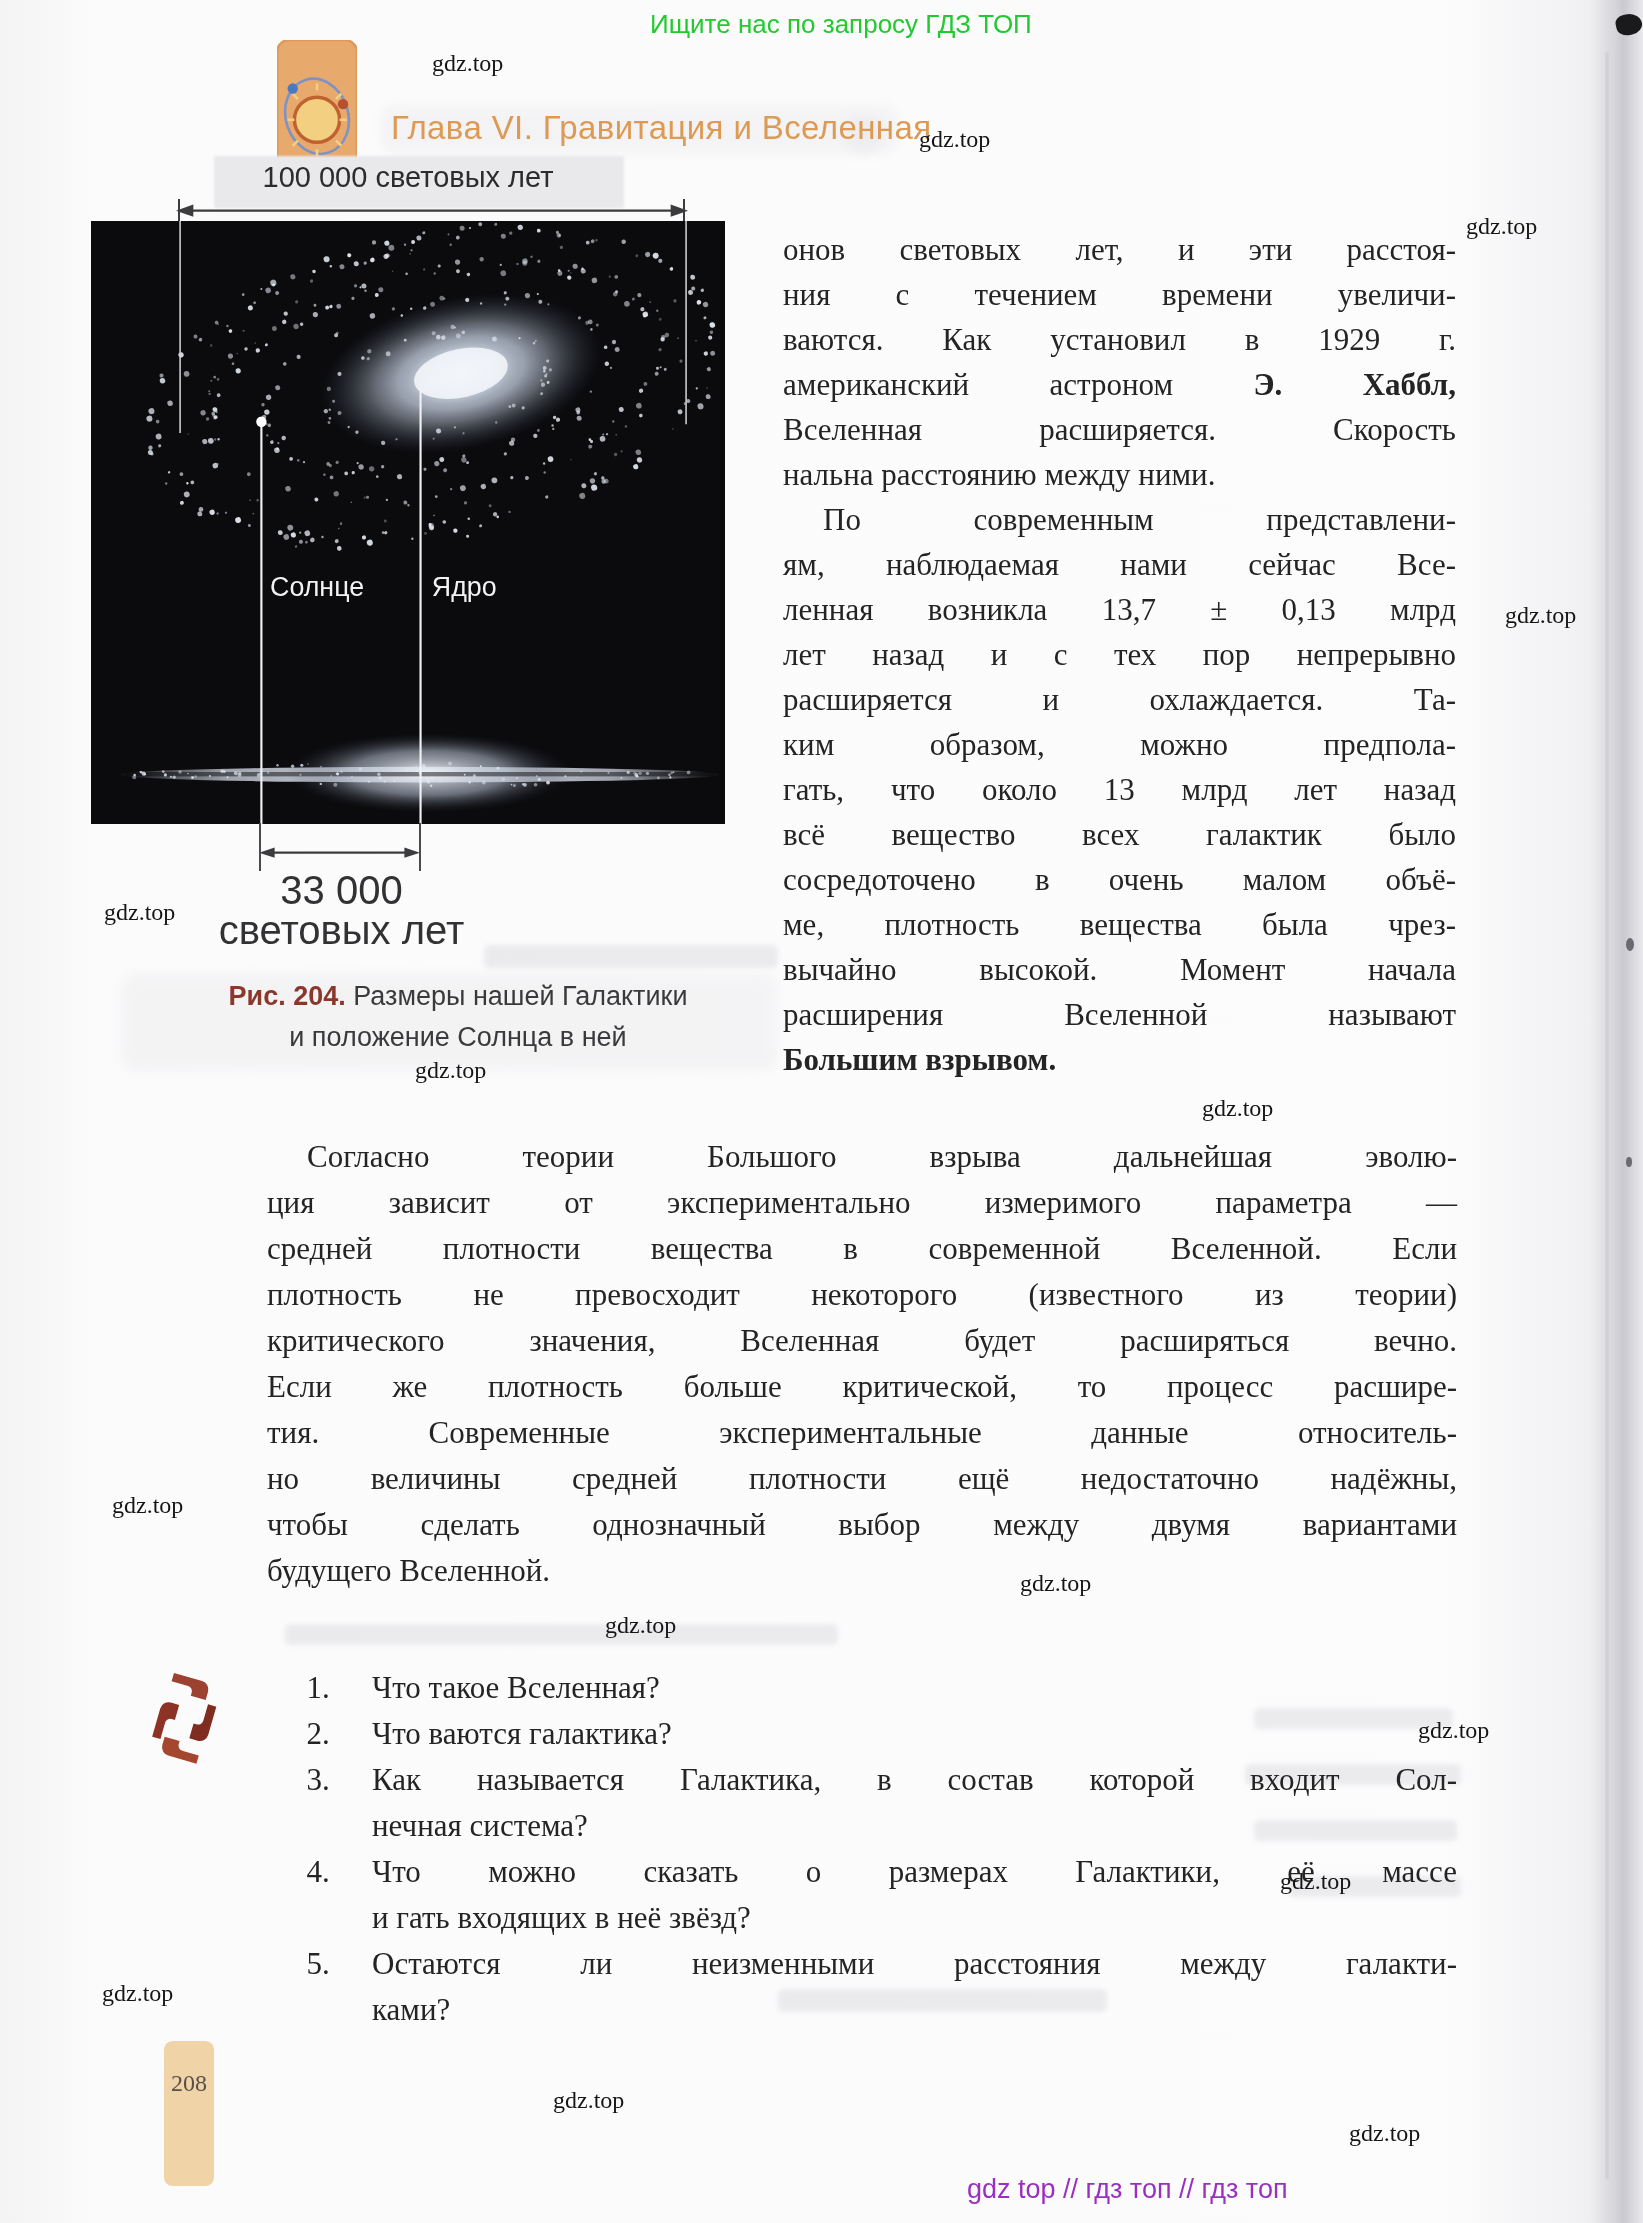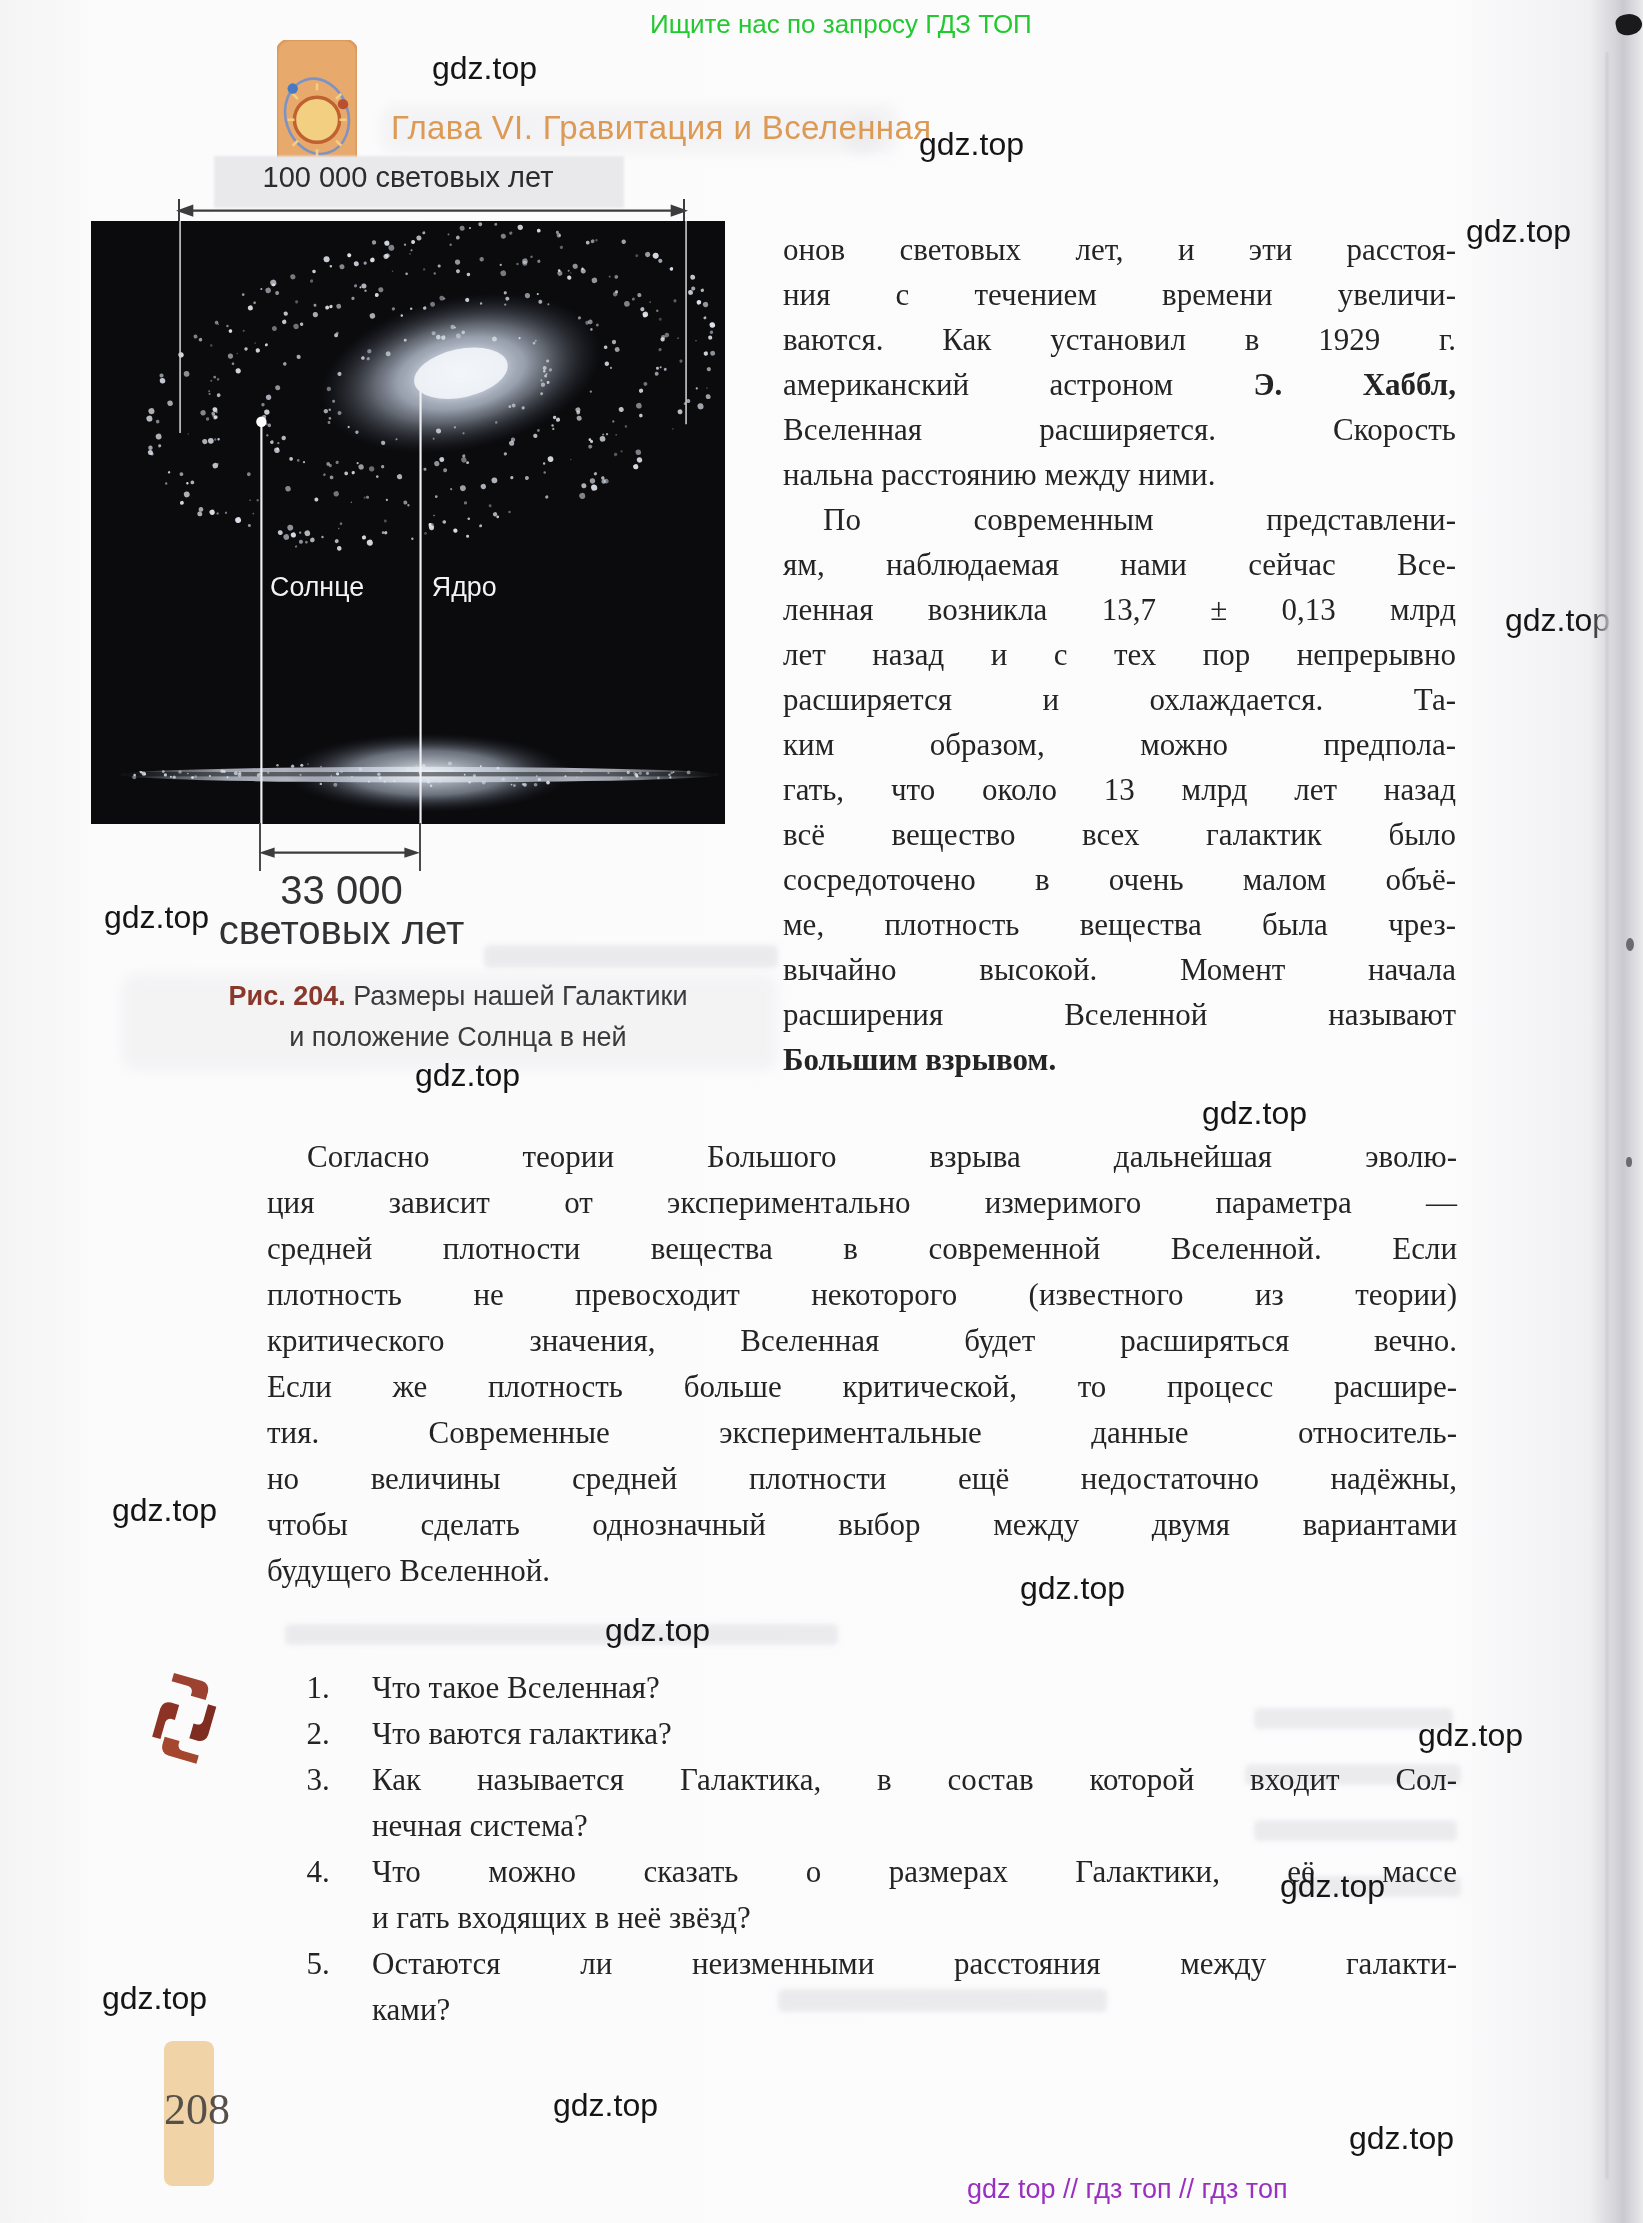--- a/index.html
+++ b/index.html
@@ -4,21 +4,21 @@
 <style>
   html,body{margin:0;padding:0;background:#e8e8ea;}
   .canvas{
     position:relative;width:1644px;height:2223px;overflow:hidden;
     background:linear-gradient(90deg,#f4f4f5 0%,#fbfbfc 6%,#fcfcfd 88%,#f1f1f3 96%,#e9e9ec 100%);
     font-family:"Liberation Serif",serif;color:#242424;
   }
   .abs{position:absolute;}
   .sans{font-family:"Liberation Sans",sans-serif;}
   
-  .wm{position:absolute;font-family:Liberation Sans, sans-serif;font-size:32px;color:#151515;white-space:nowrap;}
+  .wm{position:absolute;font-family:Liberation Serif, serif;font-size:24px;color:#151515;white-space:nowrap;}
   
   .promo{position:absolute;left:650px;top:8.6px;font-size:26px;color:#22c92f;font-family:"Liberation Sans",sans-serif;white-space:nowrap;}
   
   .chapter{position:absolute;left:391px;top:109px;font-size:33px;letter-spacing:0.4px;color:#dd9a55;font-family:"Liberation Sans",sans-serif;white-space:nowrap;}
   
   .blob{position:absolute;background:#ededef;filter:blur(5.2px);border-radius:15.6px;}
   .ghost{position:absolute;background:#e7e7ea;filter:blur(2.6px);border-radius:5.2px;opacity:.8;}
   
   .dimchip{position:absolute;left:214px;top:156px;width:410px;height:52px;background:#e9e9eb;filter:blur(0.9px);}
   .dimlabel{position:absolute;left:91px;top:161px;width:634px;text-align:center;font-size:29px;color:#2c2c2e;}
@@ -34,21 +34,21 @@
   .tl.ind{text-indent:40px;}
   .bold{font-weight:bold;}
   .colright{left:783px;top:227px;width:673px;font-size:31px;line-height:45px;}
   .para{left:267px;top:1134px;width:1190px;font-size:31px;line-height:46px;}
   
   .questions{left:303px;top:1665px;width:1154px;font-size:31px;line-height:46px;}
   .qi{position:relative;padding-left:69px;}
   .qnum{position:absolute;left:3.5px;top:0;width:61px;text-align:left;}
   
   .badge{position:absolute;left:164px;top:2041px;width:50px;height:145px;background:#f0d3a6;border-radius:8.6px;}
-  .badge span{display:block;margin-top:43px;text-align:center;font-size:44px;color:#55504a;}
+  .badge span{display:block;margin-top:29px;text-align:center;font-size:24px;color:#55504a;}
   
   .footerlinks{position:absolute;left:967px;top:2174px;font-size:27px;color:#9a30c0;font-family:"Liberation Sans",sans-serif;white-space:nowrap;}
   
   .curl{position:absolute;right:0;top:0;width:54px;height:2223px;
     background:linear-gradient(90deg,rgba(200,200,206,0) 0%,#d6d6db 45%,#c9c9cf 62%,#ececef 100%);}
   .curlline{position:absolute;right:36px;top:52px;width:1.7px;height:2127px;background:rgba(160,160,168,.35);filter:blur(0.9px);}
   .cornermark{position:absolute;right:1.7px;top:14px;width:26px;height:21px;background:#1a1a1c;border-radius:40% 60% 50% 50%;transform:rotate(-12deg);}
   .speck{position:absolute;background:#6a6a70;border-radius:50%;}
 </style>
 </head>

